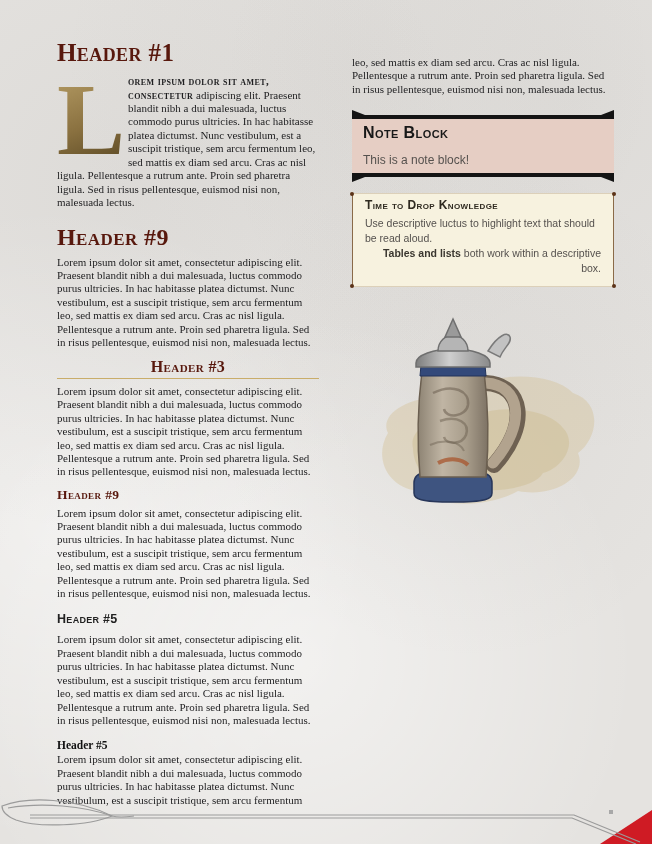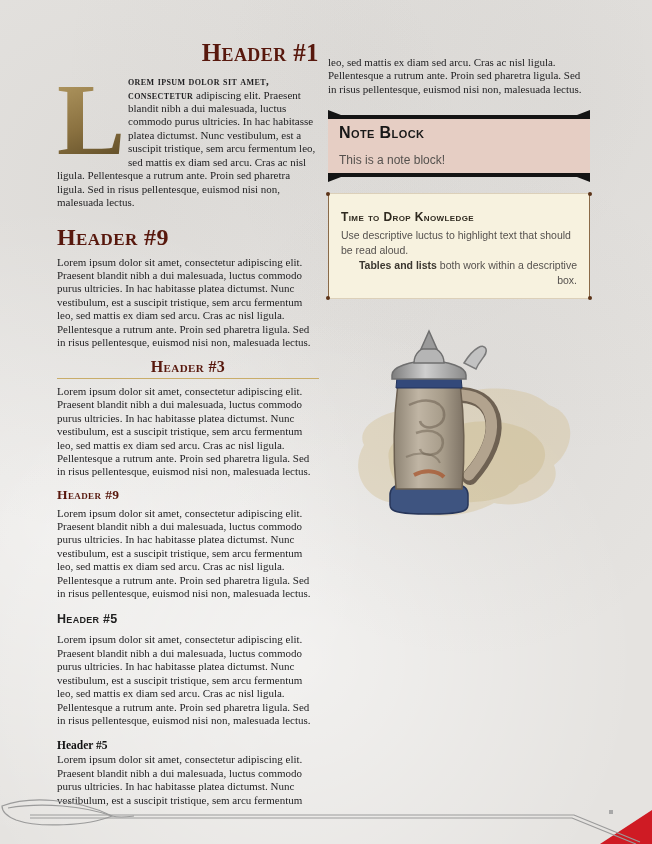--- a/index.html
+++ b/index.html
@@ -7,24 +7,24 @@
   .page{position:relative;width:652px;height:844px;background-color:#e5e3e0;
     background-image:
       radial-gradient(circle at 18% 22%, rgba(120,115,110,0.07), transparent 42%),
       radial-gradient(circle at 72% 48%, rgba(120,115,110,0.06), transparent 40%),
       radial-gradient(circle at 45% 78%, rgba(255,255,255,0.5), transparent 46%),
       radial-gradient(circle at 88% 12%, rgba(120,115,110,0.07), transparent 38%),
       radial-gradient(circle at 8% 62%, rgba(255,255,255,0.45), transparent 40%),
       radial-gradient(circle at 55% 8%, rgba(120,115,110,0.05), transparent 35%);
     overflow:hidden;}
   .col-left{position:absolute;left:57px;top:40px;width:262px;height:766px;overflow:hidden;}
-  .col-right{position:absolute;left:328px;top:56px;width:262px;}
+  .col-right{position:absolute;left:352px;top:56px;width:262px;}
   h1,h2,h3,h4,h5,p{margin:0;padding:0;}
   .h-red{font-variant:small-caps;color:#58180D;font-weight:bold;letter-spacing:0.4px;}
-  h1.h-red{font-size:25px;line-height:1.05;margin-bottom:9px;text-align:right;}
+  h1.h-red{font-size:25px;line-height:1.05;margin-bottom:9px;}
   h2.h-red{font-size:24px;line-height:1.05;margin-top:7px;margin-bottom:5px;}
   h3.h-red{font-size:16px;line-height:1.1;margin-top:9px;margin-bottom:6px;
     border-bottom:1.5px solid #c9ad6a;padding-bottom:2px;text-align:center;}
   h4.h-red{font-size:13.5px;line-height:1.1;margin-top:9px;margin-bottom:4px;}
   h5.h-sans{font-family:"Liberation Sans",sans-serif;font-variant:small-caps;
     font-weight:bold;font-size:12.5px;color:#222;letter-spacing:0.3px;
     margin-top:12px;margin-bottom:7px;}
   h5.h-serif-bold{font-size:11.5px;color:#111;font-weight:bold;margin-top:12px;margin-bottom:2px;}
   p.body{font-size:11px;line-height:13.4px;color:#1e1e20;margin-bottom:9px;text-align:left;}
   .dropcap{float:left;font-size:102px;line-height:86px;width:64px;margin:2px 7px 0 0;
@@ -37,21 +37,21 @@
   .note-bar{display:block;width:262px;height:9px;}
   .note-content{background:#e6cec4;padding:5px 11px 6px;}
   .note-title{font-family:"Liberation Sans",sans-serif;font-variant:small-caps;
     font-weight:bold;font-size:16px;color:#181818;letter-spacing:0.4px;}
   .note-body{font-family:Liberation Sans, sans-serif;font-size:12px;color:#55514e;
     margin-top:12px;line-height:13px;}
   
   .desc-box{margin-top:11px;position:relative;background:#f7f2df;
     border-left:1.5px solid #8a6a48;border-right:1.5px solid #8a6a48;
     border-top:1px solid rgba(138,106,72,0.25);border-bottom:1px solid rgba(138,106,72,0.25);
-    padding:16px 12px 10px;}
+    padding:4px 12px 10px;}
   .desc-dot{position:absolute;width:4px;height:4px;border-radius:50%;background:#5c3318;}
   .dot-tl{left:-3px;top:-2px;} .dot-tr{right:-3px;top:-2px;}
   .dot-bl{left:-3px;bottom:-2px;} .dot-br{right:-3px;bottom:-2px;}
   .desc-title{font-family:"Liberation Sans",sans-serif;font-variant:small-caps;
     font-weight:bold;font-size:12px;color:#2f2a20;letter-spacing:0.4px;}
   .desc-body{font-family:"Liberation Sans",sans-serif;font-size:10.5px;color:#55514e;
     margin-top:4px;line-height:15px;}
   .desc-line2{font-family:"Liberation Sans",sans-serif;font-size:10.5px;color:#55514e;
     line-height:15px;text-indent:10px;text-align:right;}
   .desc-line2 b{color:#3a362f;}

